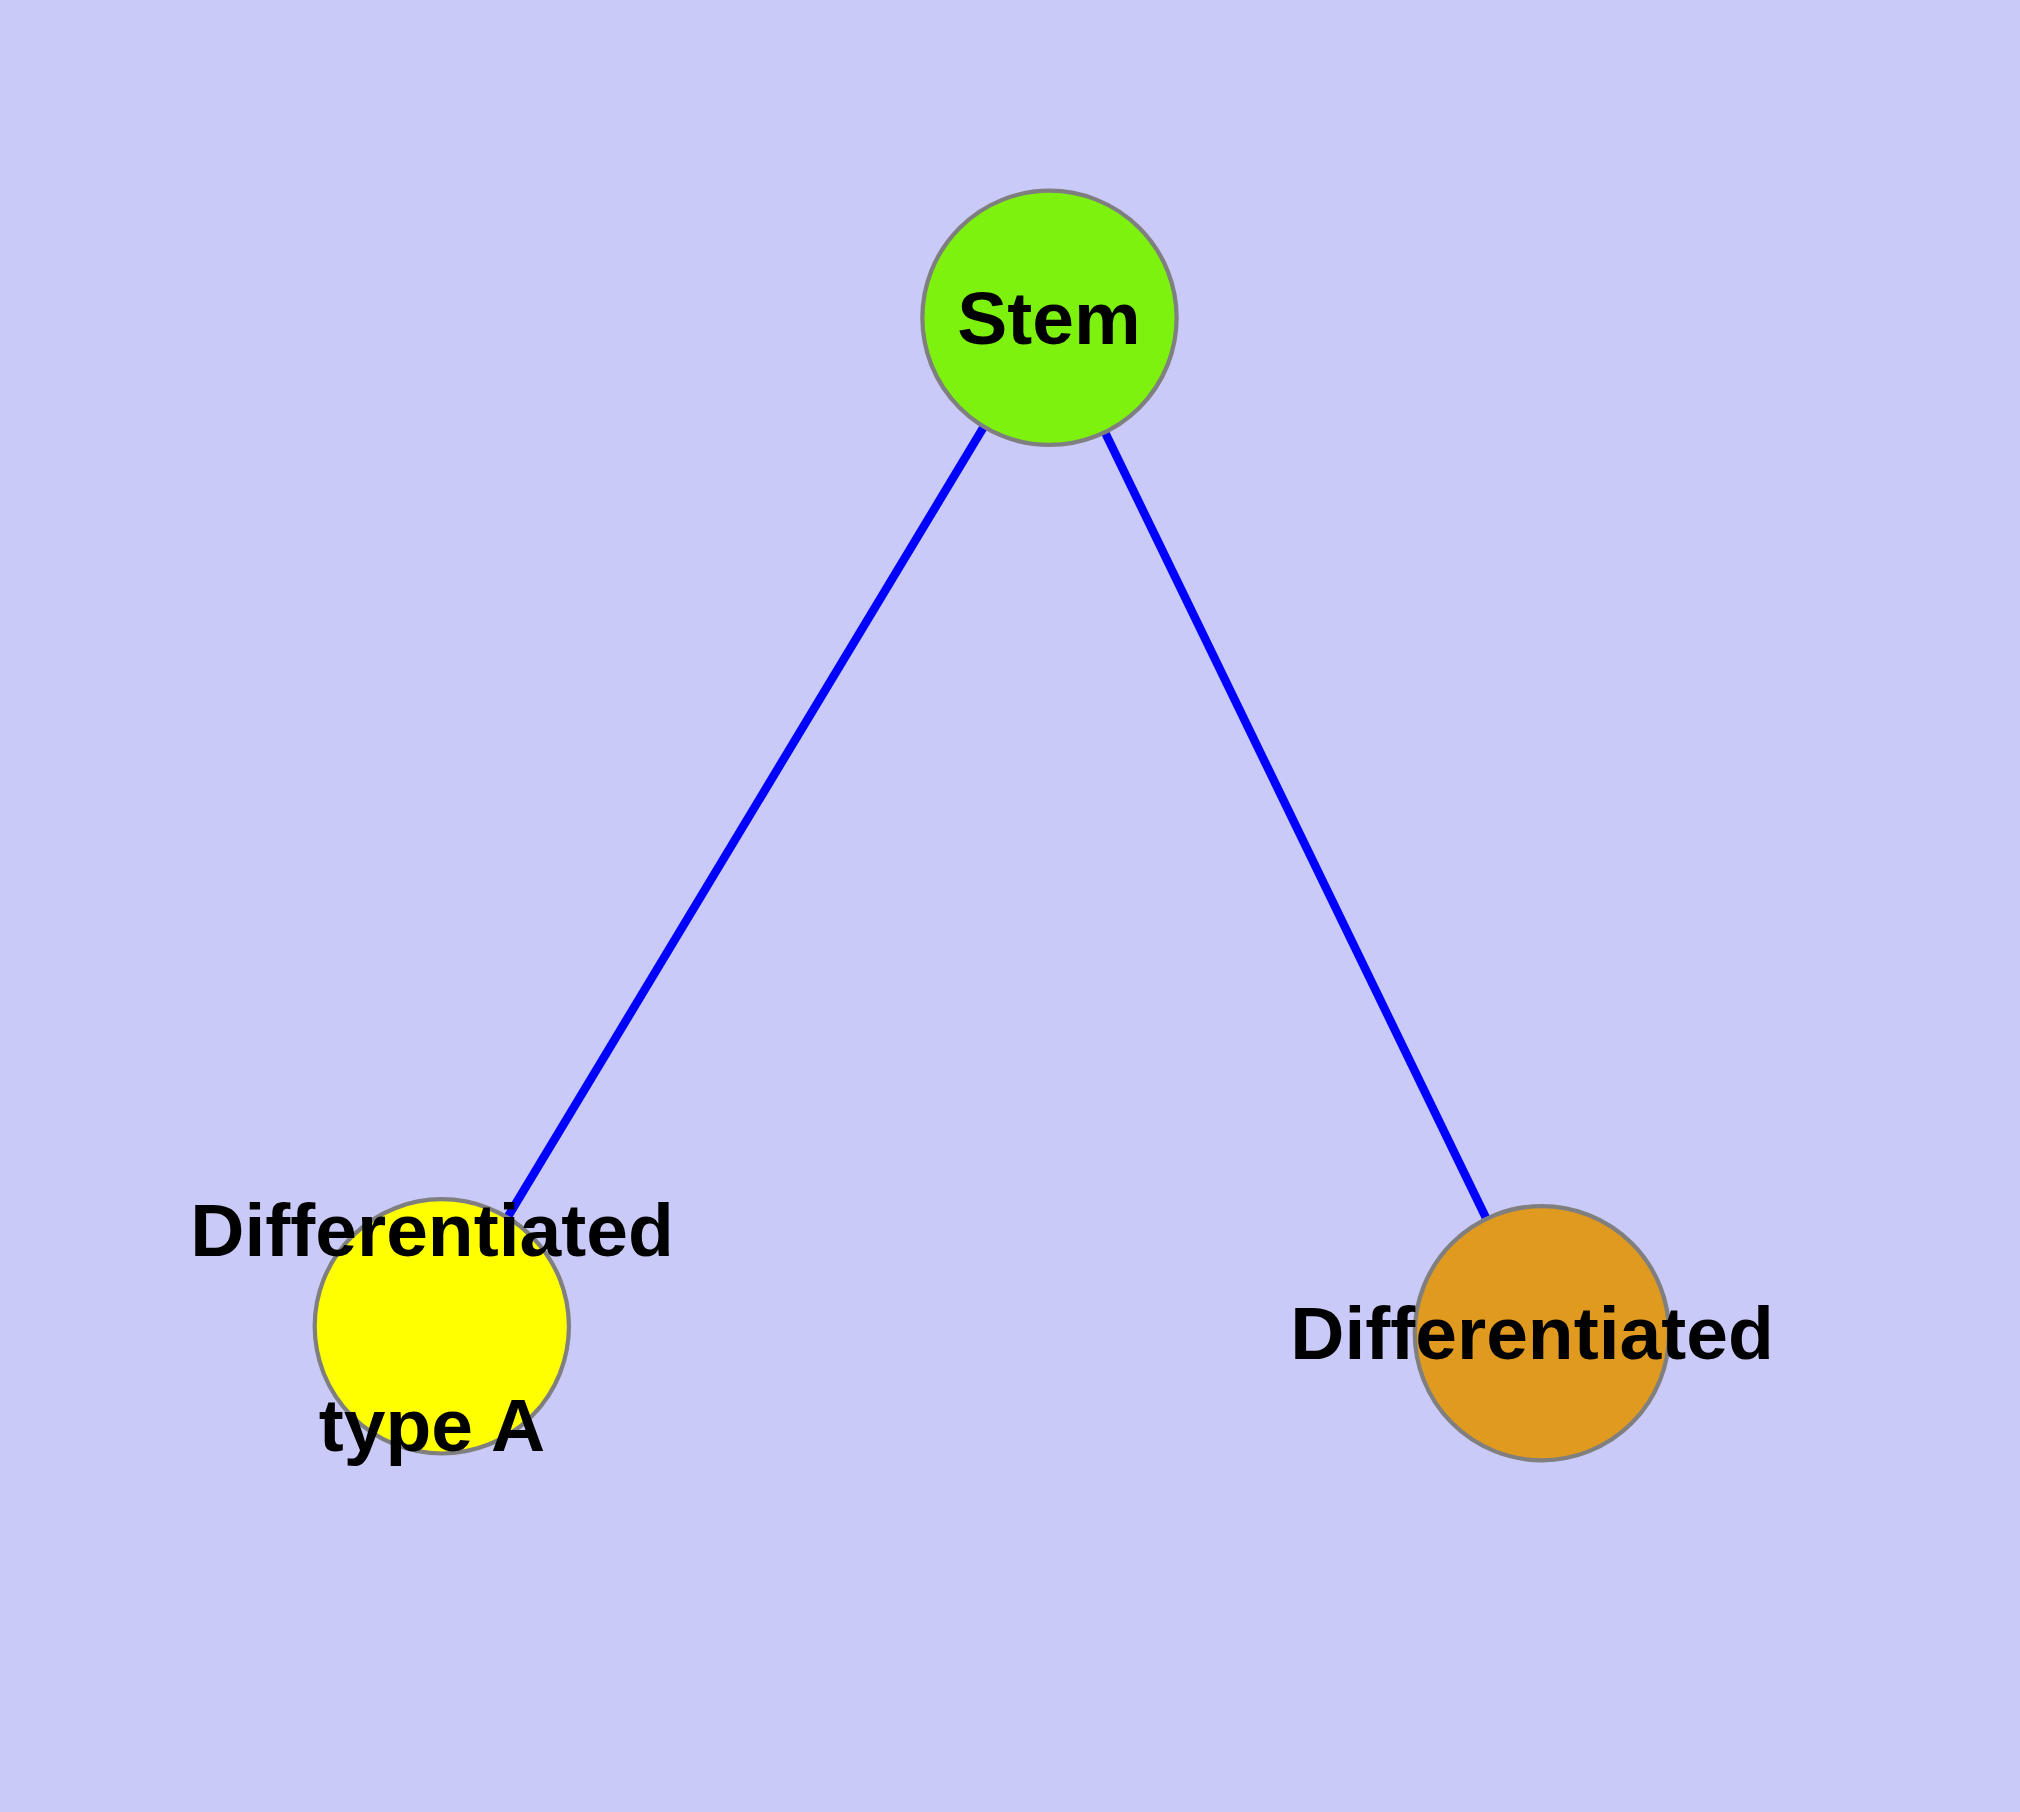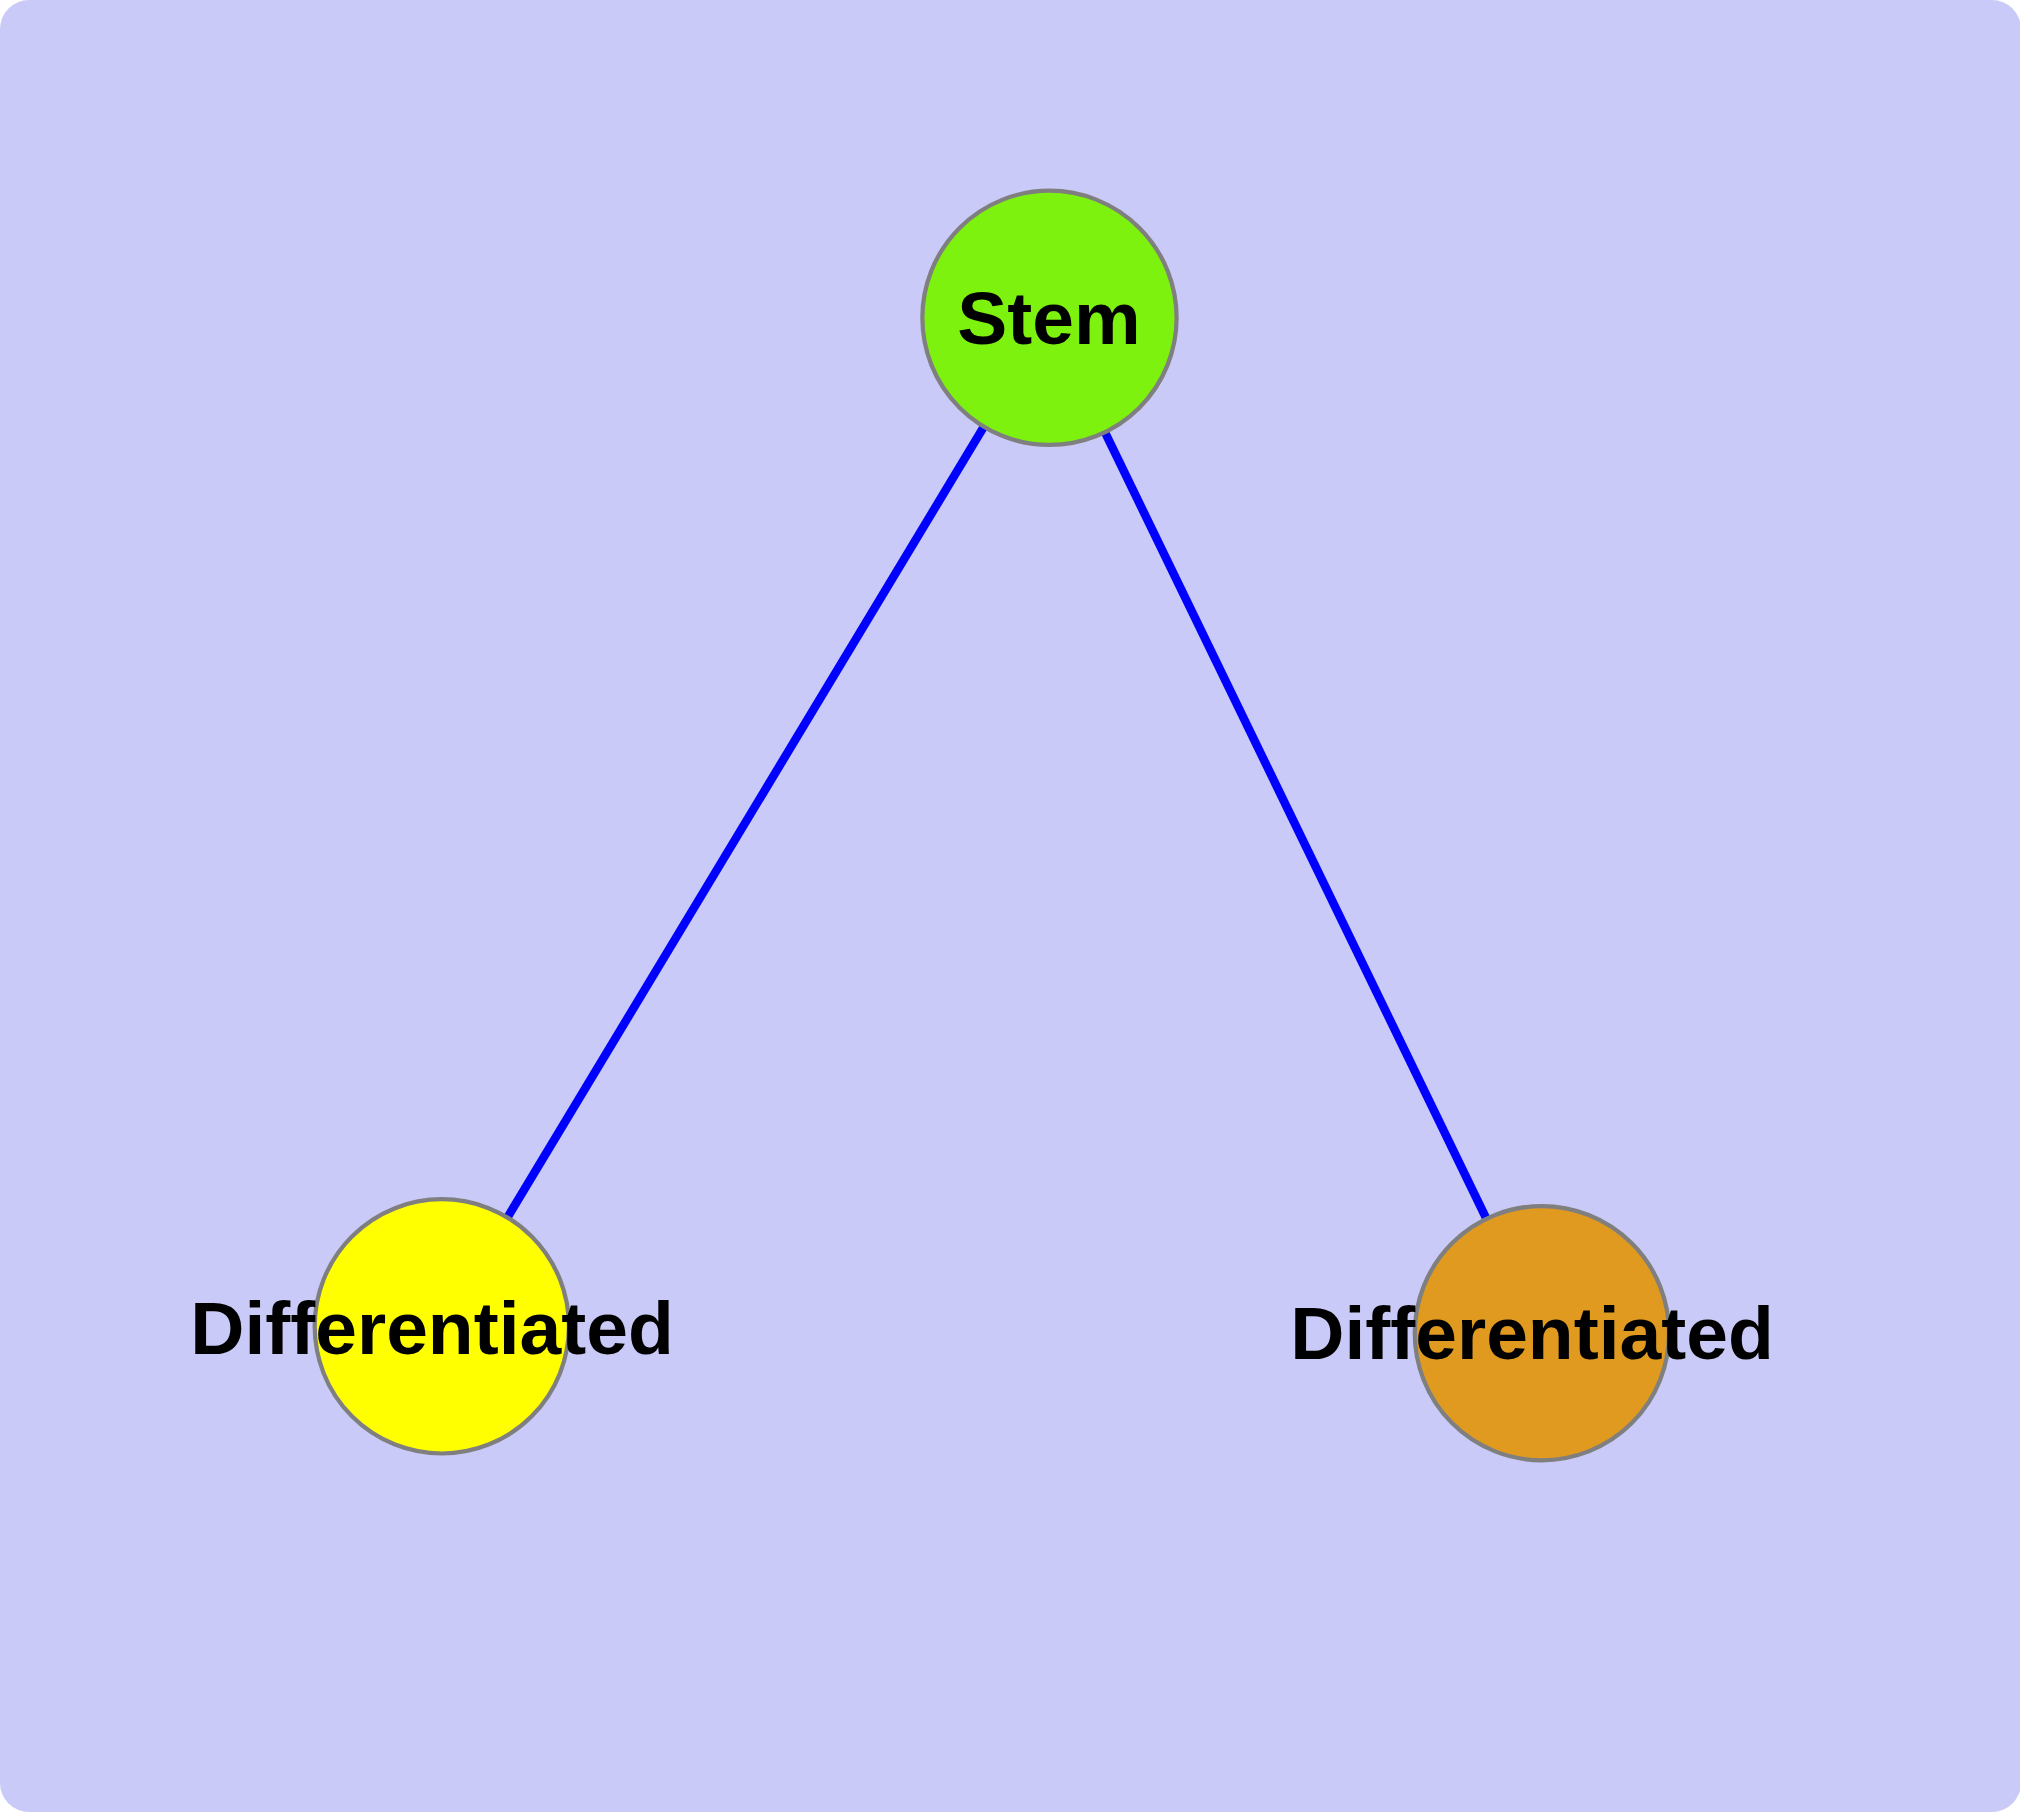--- a/index.html
+++ b/index.html
@@ -5,21 +5,20 @@
   html, body {
     margin: 0;
     padding: 0;
   }
   #canvas {
     position: relative;
     width: 2021px;
     height: 1812px;
     overflow: hidden;
     font-family: "Liberation Sans", "DejaVu Sans", sans-serif;
-    border-radius: 29px;
   }
   #edges-svg {
     position: absolute;
     left: 0;
     top: 0;
     width: 100%;
     height: 100%;
     display: block;
   }
   .node-label {
@@ -55,20 +54,21 @@
       <circle cx="1819" cy="1573" r="150" fill="#E09A20"></circle>
     </g>
   </svg>
 
   <div class="node-label" style="left: 1049px; top: 318px; color: rgb(0, 0, 0);">
     <span class="line">Stem</span>
   </div>
 
   <div class="node-label" style="left: 432px; top: 1328px; color: rgb(0, 0, 0);">
     <span class="line">Differentiated</span>
+    <span class="line">type A</span>
   </div>
 
   <div class="node-label" style="left: 1532px; top: 1333px; color: rgb(0, 0, 0);">
     <span class="line">Differentiated</span>
   </div>
 
 </div>
 
 
 </body></html>

